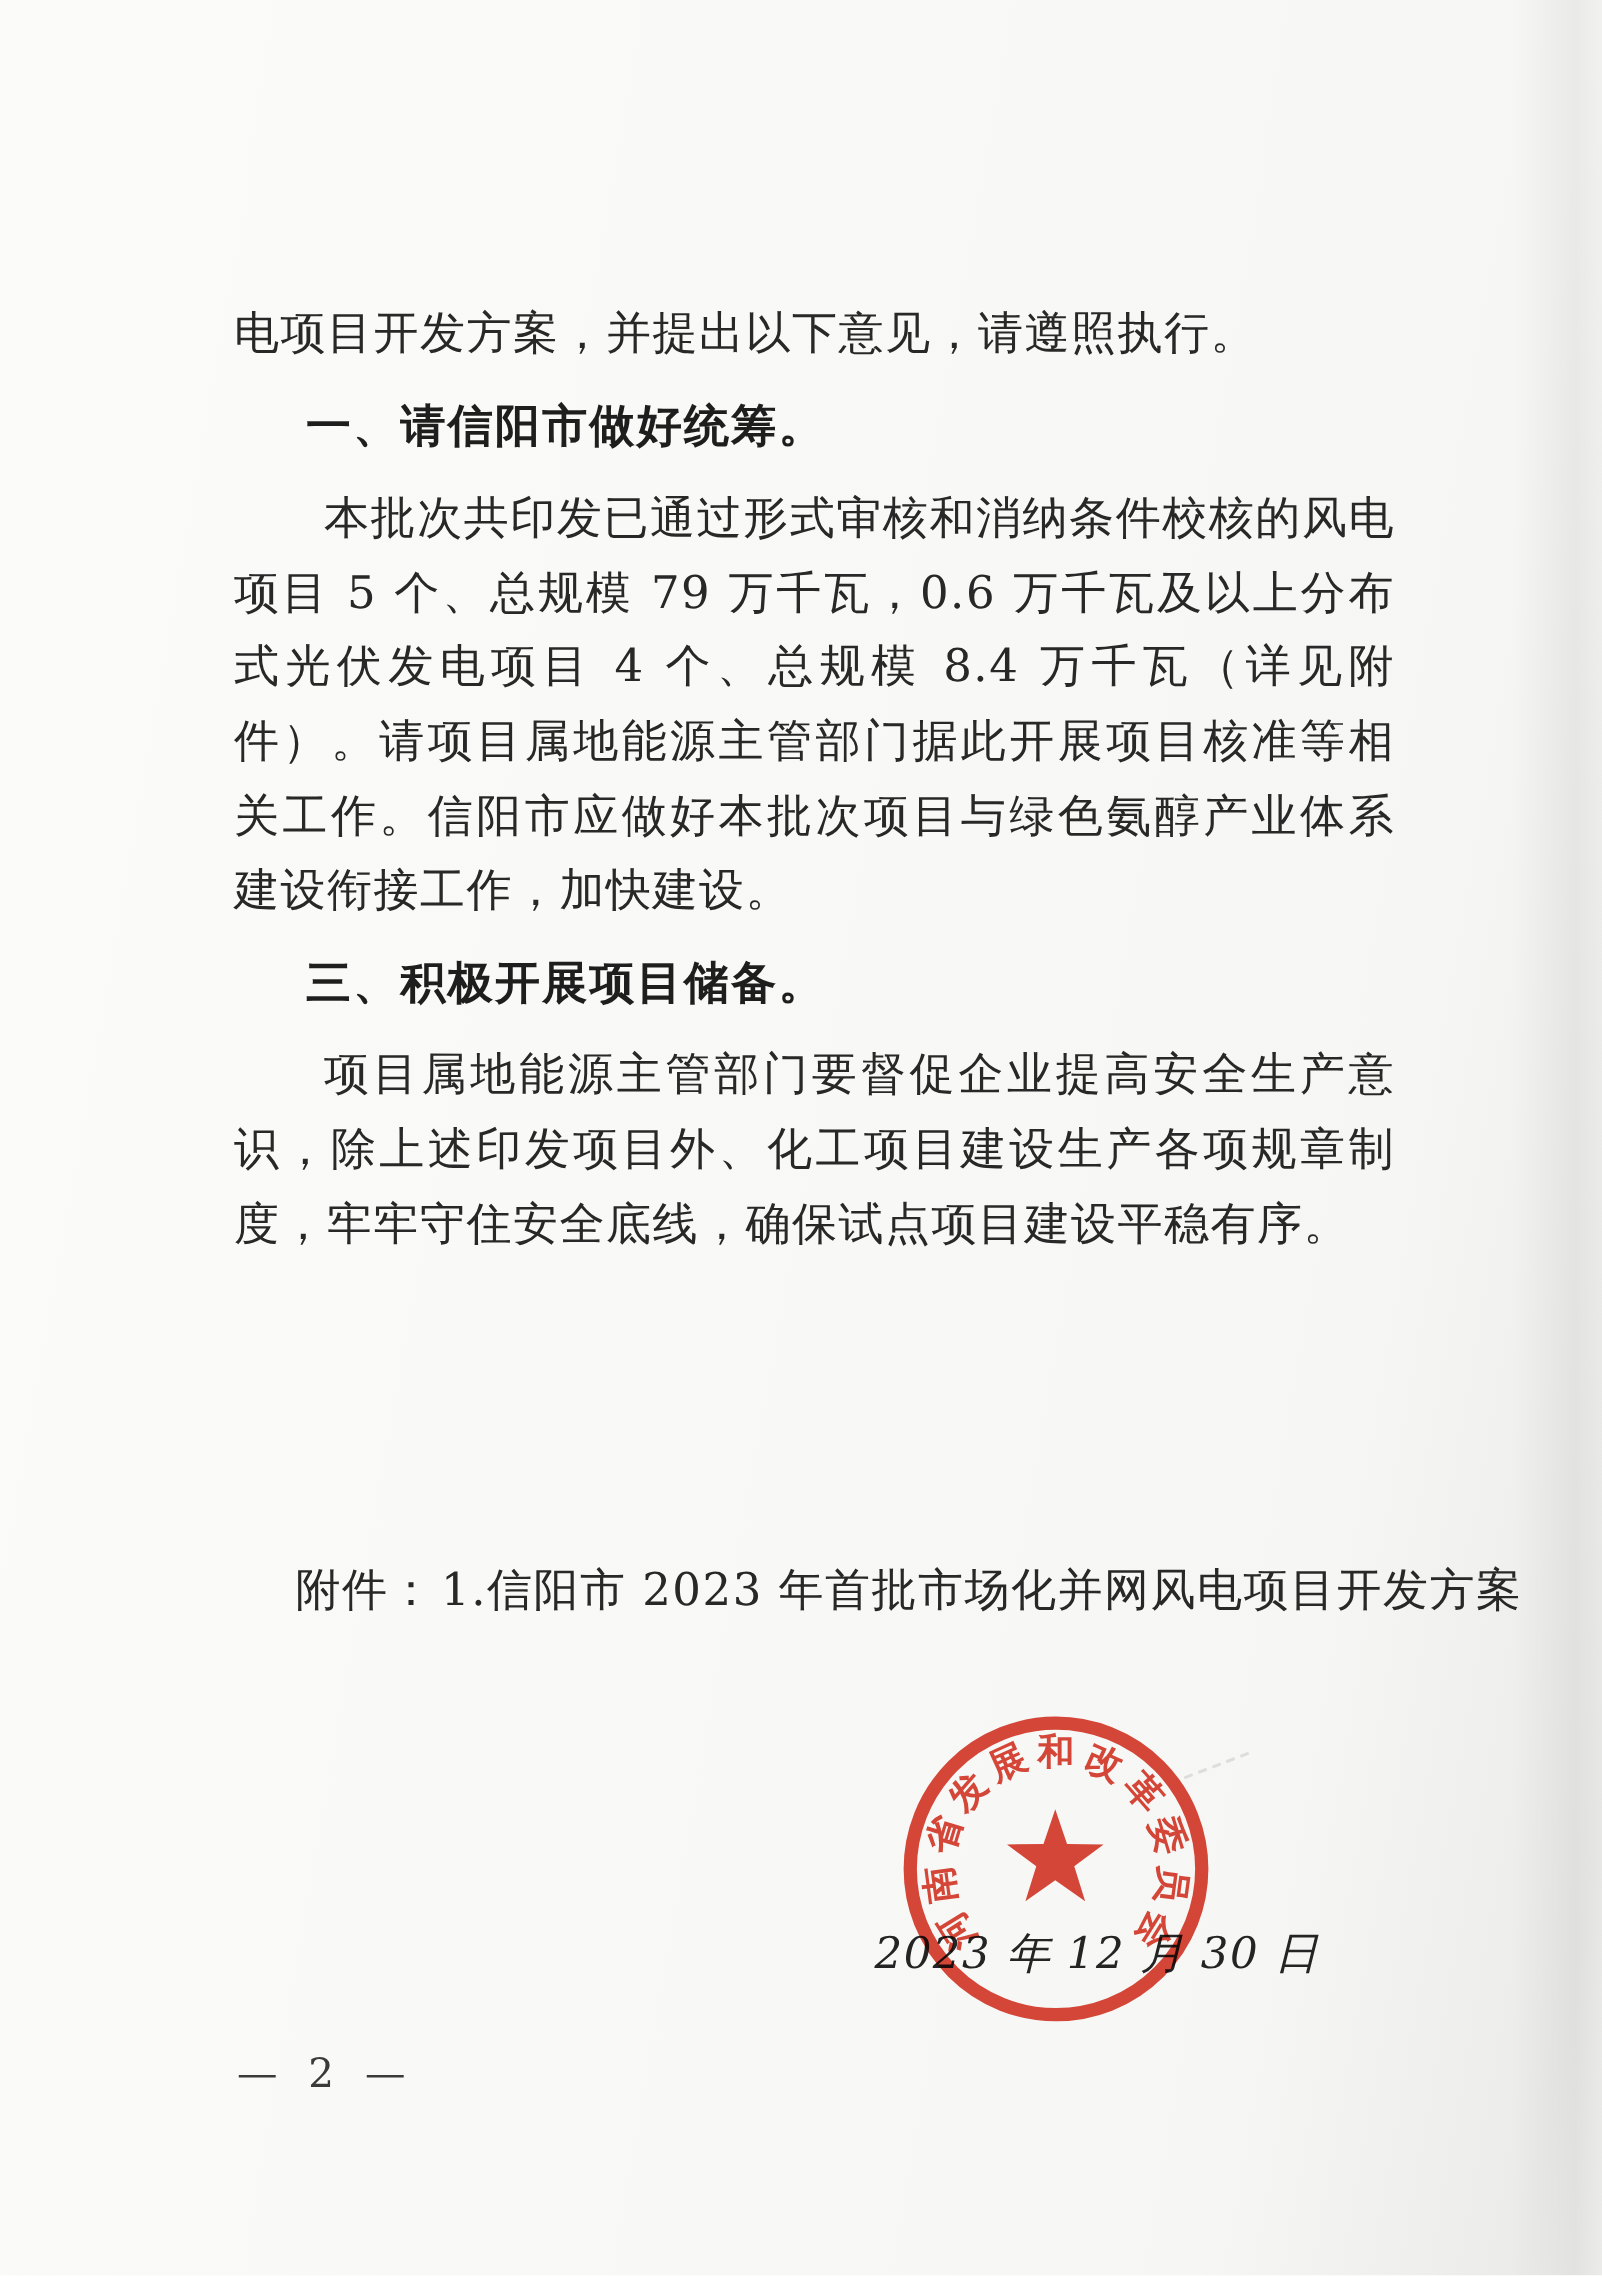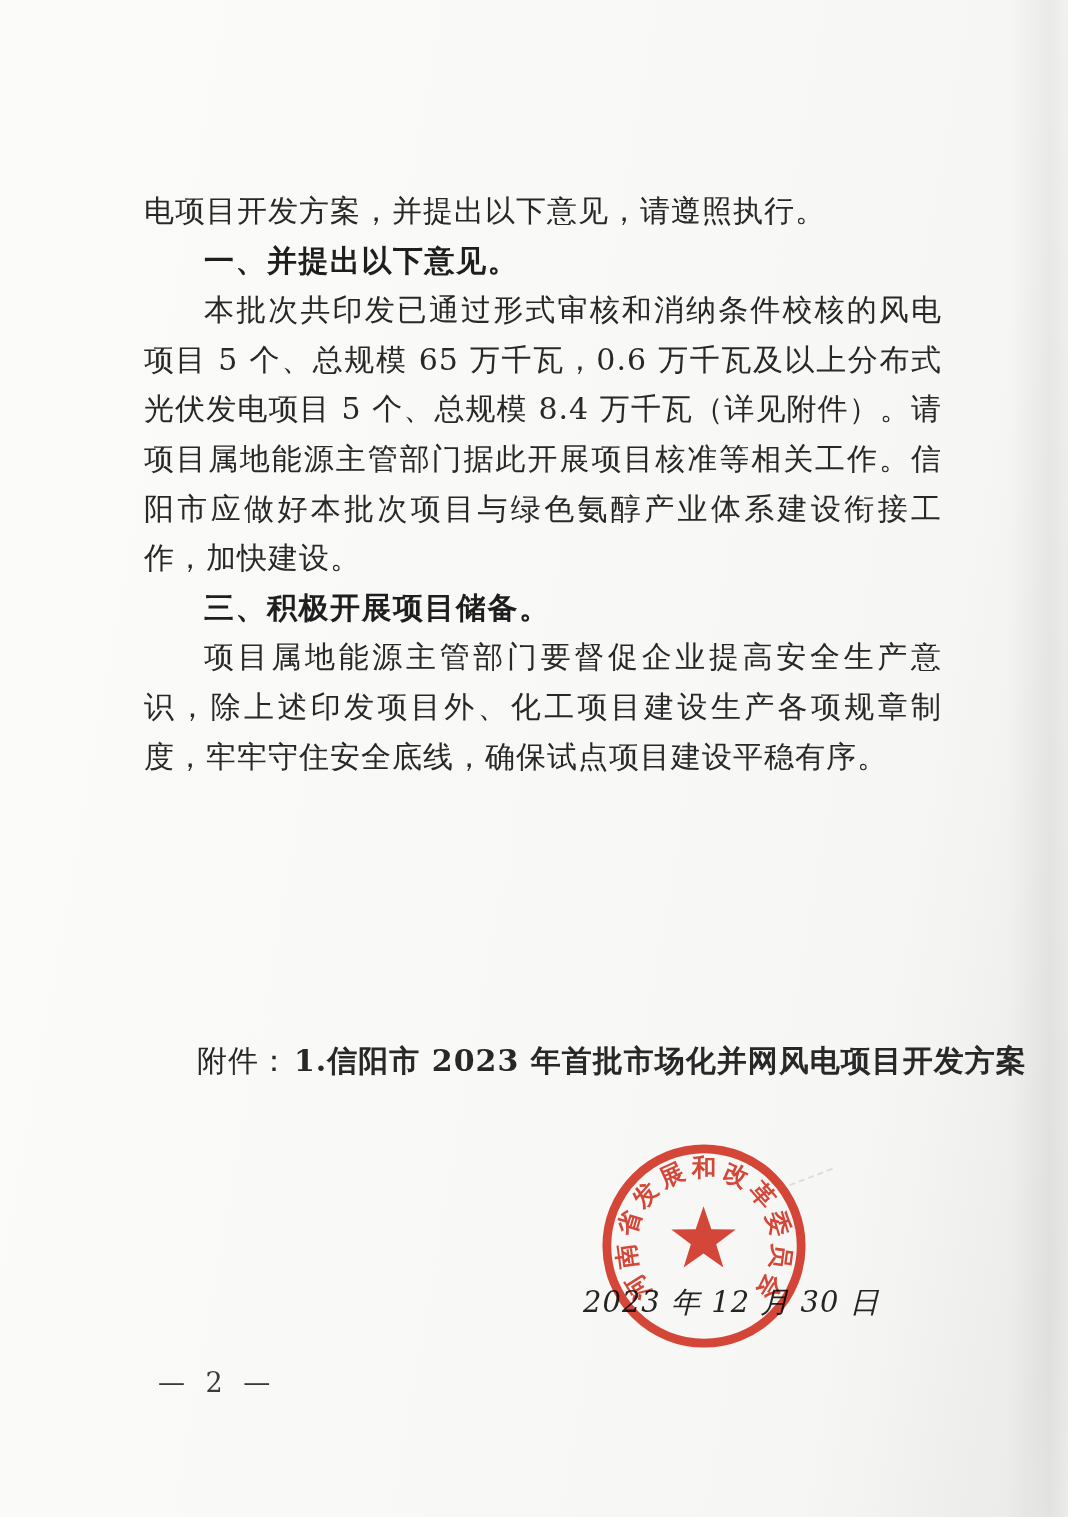--- a/index.html
+++ b/index.html
@@ -15,21 +15,21 @@
   .edge-shade {
     position: absolute; top: 0; right: 0; width: 60px; height: 100%;
     background: linear-gradient(90deg, rgba(0,0,0,0) 0%, rgba(0,0,0,0.05) 70%, rgba(0,0,0,0.02) 100%);
     pointer-events: none;
   }
   .content {
     position: absolute;
     left: 144px; top: 186px; width: 798px;
   }
   .body-text {
-    margin: 0;
+    margin: 12px;
     font-size: 30px;
     line-height: 49.6px;
     letter-spacing: 1px;
     text-align: justify;
     text-indent: 2em;
     color: #282828;
   }
   .no-indent { text-indent: 0; }
   .heading {
     margin: 0;
@@ -44,21 +44,21 @@
   .attachments {
     position: absolute;
     left: 197px; top: 1036px;
     display: flex;
     align-items: flex-start;
     font-size: 30px;
     line-height: 49.6px;
     letter-spacing: 1px;
   }
   .attach-label { white-space: nowrap; margin-right: 4px; }
-  .attach-items > div { white-space: nowrap; font-weight: bold; }
+  .attach-items > div { white-space: nowrap; }
   .issue-date {
     position: absolute;
     left: 583px; top: 1283px;
     font-size: 29px;
     letter-spacing: 1px;
     color: #242424;
     z-index: 2;
     white-space: nowrap;
     font-style: italic;
   }
@@ -92,22 +92,22 @@
 </head>
 <body>
 
 <div class="page">
 
   <div class="edge-shade"></div>
 
   <main class="content">
     <p class="body-text no-indent">电项目开发方案，并提出以下意见，请遵照执行。</p>
 
-    <h2 class="heading">一、并提出以下意见。</h2>
-    <p class="body-text">本批次共印发已通过形式审核和消纳条件校核的风电项目 5 个、总规模 65 万千瓦，0.6 万千瓦及以上分布式光伏发电项目 5 个、总规模 8.4 万千瓦（详见附件）。请项目属地能源主管部门据此开展项目核准等相关工作。信阳市应做好本批次项目与绿色氨醇产业体系建设衔接工作，加快建设。</p>
+    <h2 class="heading">一、请信阳市做好统筹。</h2>
+    <p class="body-text">本批次共印发已通过形式审核和消纳条件校核的风电项目 5 个、总规模 79 万千瓦，0.6 万千瓦及以上分布式光伏发电项目 4 个、总规模 8.4 万千瓦（详见附件）。请项目属地能源主管部门据此开展项目核准等相关工作。信阳市应做好本批次项目与绿色氨醇产业体系建设衔接工作，加快建设。</p>
 
 
     <h2 class="heading">三、积极开展项目储备。</h2>
     <p class="body-text">项目属地能源主管部门要督促企业提高安全生产意识，除上述印发项目外、化工项目建设生产各项规章制度，牢牢守住安全底线，确保试点项目建设平稳有序。</p>
   </main>
 
   <div class="attachments">
     <span class="attach-label">附件：</span>
     <div class="attach-items">
       <div>1.信阳市 2023 年首批市场化并网风电项目开发方案</div>

